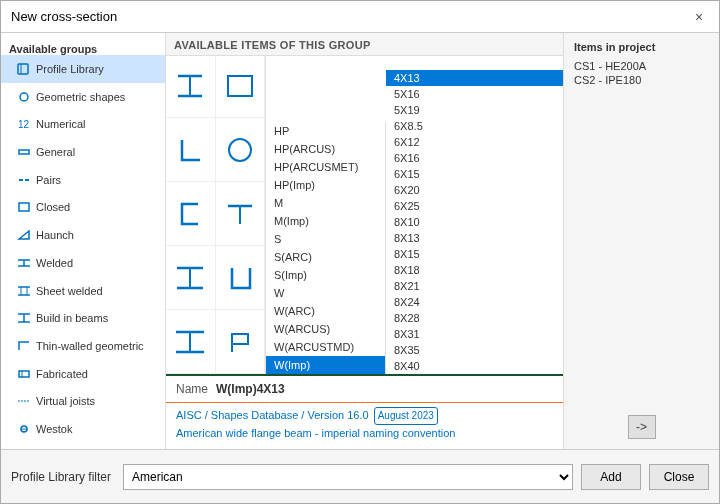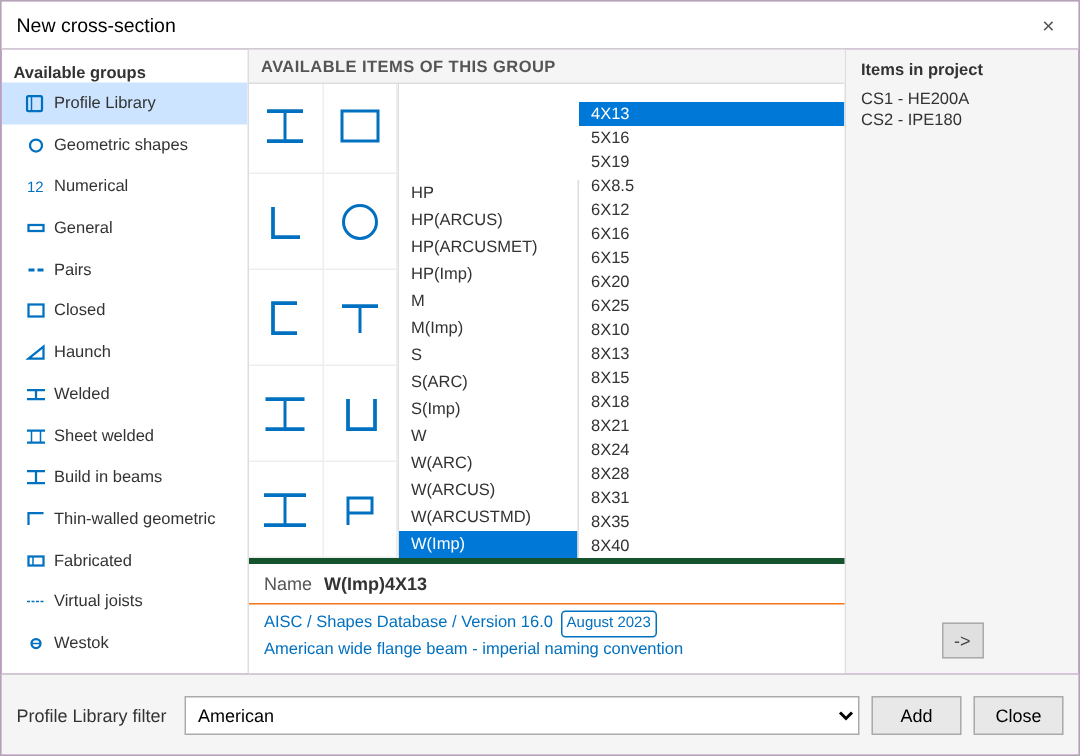--- a/index.html
+++ b/index.html
@@ -185,21 +185,21 @@
       border-bottom: 1px solid #ddd;
       background: #f5f5f5;
       letter-spacing: 0.3px;
     }
 
     
     .name-row {
       display: flex;
       align-items: center;
       padding: 6px 10px;
-      border-top: 4px solid #14532d;
+      border-top: 2px solid #14532d;
       font-size: 12px;
       background: #fff;
       text-align: center;
     }
 
     .name-label { color: #555; margin-right: 8px; }
     .name-value { font-weight: bold; color: #333; }
 
     
     .info-row {

